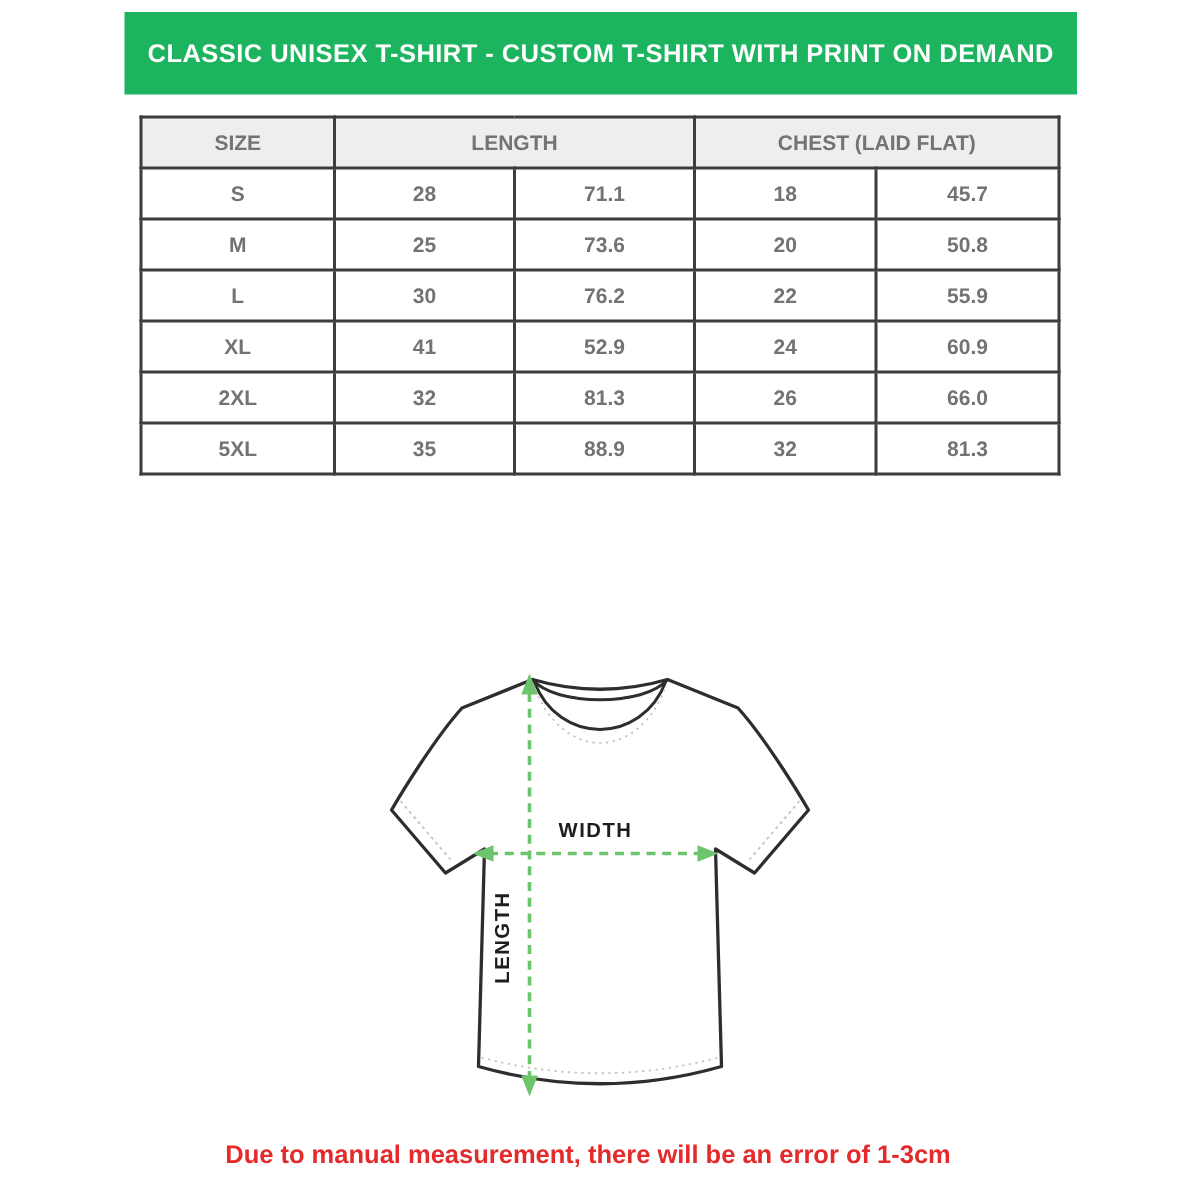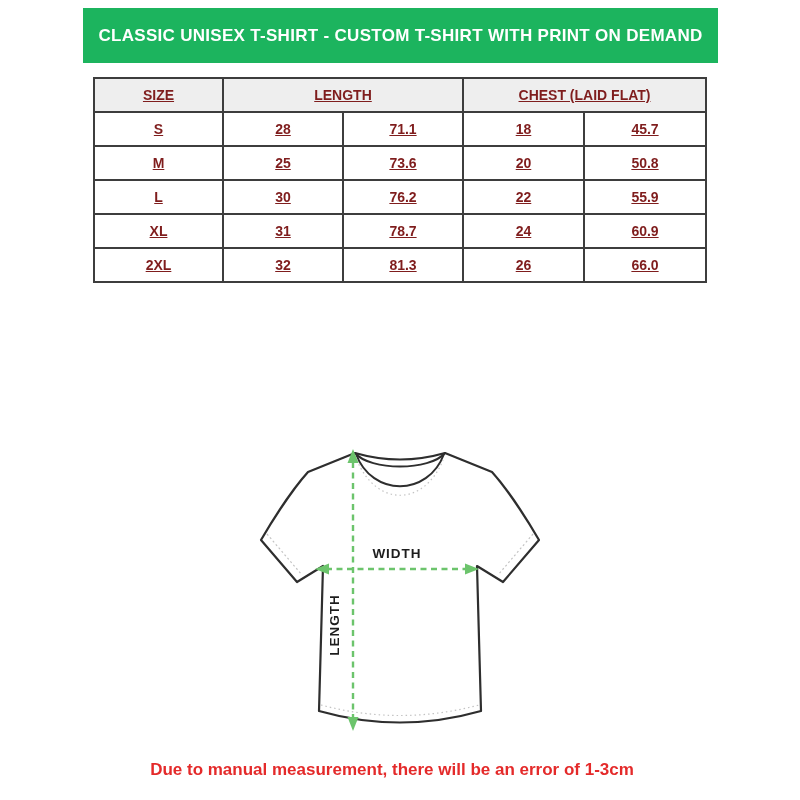--- a/index.html
+++ b/index.html
@@ -21,21 +21,21 @@
   .banner{
     position:absolute;left:83px;top:8px;width:635px;height:55px;
     background:var(--banner-bg);color:var(--banner-text);
     display:flex;align-items:center;justify-content:center;
     font-size:17px;font-weight:bold;letter-spacing:.3px;white-space:nowrap;
   }
   
   .table-wrap{position:absolute;left:93px;top:77px;}
   table.size-table{
     border-collapse:collapse;table-layout:fixed;width:612px;
-    font-size:14px;font-weight:bold;color:#7f1d1d;text-decoration:underline;
+    font-size:14px;font-weight:bold;color:#737373;
   }
   table.size-table th,table.size-table td{
     border:2px solid var(--table-border);
     height:32px;padding:0;text-align:center;vertical-align:middle;
     background:#ffffff;
   }
   table.size-table thead th{background:var(--header-bg);}
   td.col-size{background:var(--header-bg);}
   td.col-cm{background:var(--shade-bg);}
   
@@ -96,31 +96,38 @@
         </tr>
         <tr>
           <td class="col-size">L</td>
           <td class="col-in">30</td>
           <td class="col-cm">76.2</td>
           <td class="col-in">22</td>
           <td class="col-cm">55.9</td>
         </tr>
         <tr>
           <td class="col-size">XL</td>
-          <td class="col-in">31</td>
-          <td class="col-cm">78.7</td>
+          <td class="col-in">41</td>
+          <td class="col-cm">52.9</td>
           <td class="col-in">24</td>
           <td class="col-cm">60.9</td>
         </tr>
         <tr>
           <td class="col-size">2XL</td>
           <td class="col-in">32</td>
           <td class="col-cm">81.3</td>
           <td class="col-in">26</td>
           <td class="col-cm">66.0</td>
+        </tr>
+        <tr>
+          <td class="col-size">5XL</td>
+          <td class="col-in">35</td>
+          <td class="col-cm">88.9</td>
+          <td class="col-in">32</td>
+          <td class="col-cm">81.3</td>
         </tr>
       </tbody>
     </table>
   </div>
 
   <svg class="diagram" viewBox="0 0 300 320" aria-hidden="true">
 
     <path class="shirt" d="M 105 18
          L 58 37
          C 40 57, 18 93, 11 105

